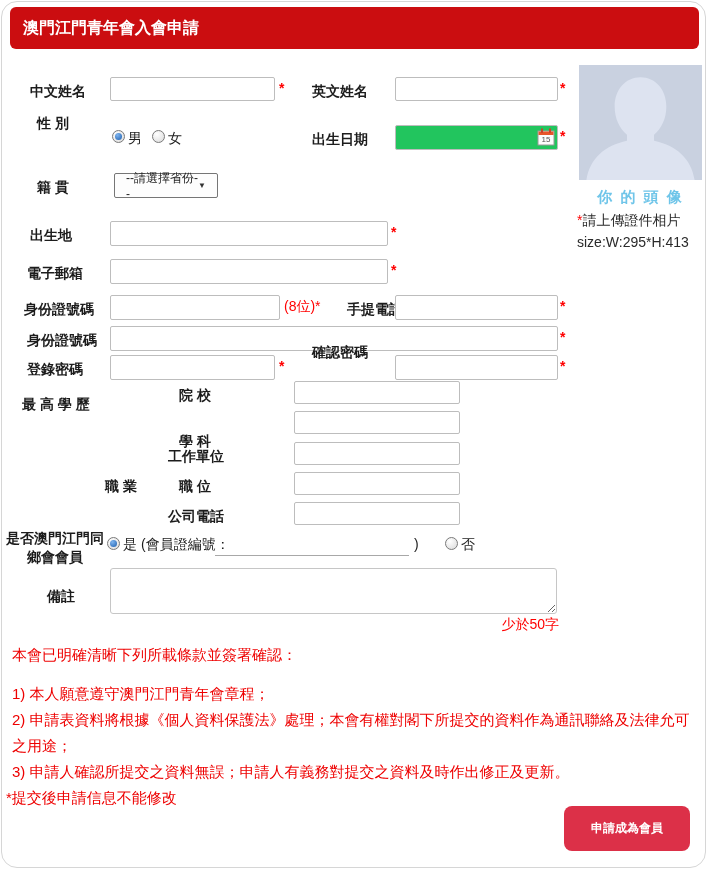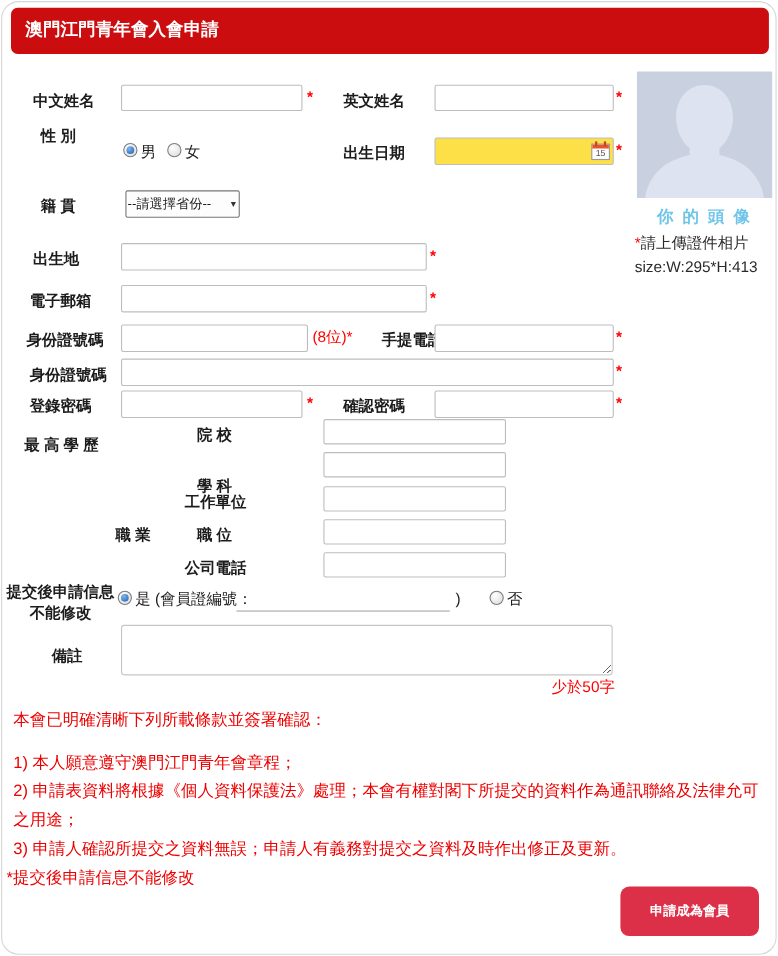--- a/index.html
+++ b/index.html
@@ -22,25 +22,25 @@
   .hint-red { position:absolute; color:#ff0000; font-size:14px; white-space:nowrap; }
   .radio { position:absolute; width:13px; height:13px; border-radius:50%;
     border:1px solid #7a7a7a; background:radial-gradient(circle at 35% 30%, #ffffff, #d9d9d9); cursor:pointer; }
   .radio.checked::after { content:""; position:absolute; left:2px; top:2px; width:7px; height:7px;
     border-radius:50%; background:radial-gradient(circle at 35% 30%, #7db4ef, #1f5fae); }
   .radio-txt { position:absolute; font-size:14px; color:#1c1c1c; white-space:nowrap; }
   .select {
     position:absolute; left:112px; top:171px; width:104px; height:25px;
     border:1px solid #767676; border-radius:2px; background:#fdfdfd;
     display:flex; align-items:center; justify-content:space-between;
-    font-size:12px; color:#1c1c1c; padding:0 1px; cursor:pointer;
+    font-size:12px; color:#1c1c1c; padding:0 11px; cursor:pointer;
   }
   .select .arrow { font-size:8px; color:#333; }
   .date-wrap { position:absolute; left:393px; top:123px; width:163px; height:25px;
-    border:1px solid #bdbdbd; border-radius:2px; background:#fde047; }
+    border:1px solid #bdbdbd; border-radius:2px; background:#22c55e; }
   .cal-btn { position:absolute; right:1px; top:1px; width:21px; height:21px;
     border:none; background:transparent; cursor:pointer; padding:0; }
   .underline-inp { position:absolute; left:213px; top:533px; width:194px; height:21px;
     border:none; border-bottom:1px solid #a8a8a8; background:transparent; font-size:13px; }
   textarea.remarks {
     position:absolute; left:108px; top:566px; width:447px; height:46px;
     border:1px solid #c6c6c6; border-radius:3px; resize:both; overflow:auto;
     font-family:"Liberation Sans", sans-serif; font-size:13px; padding:3px 5px;
   }
   .limit-note { position:absolute; left:108px; top:614px; width:449px;
@@ -121,39 +121,39 @@
   <input class="inp" style="left: 393px; top: 293px; width: 163px; height: 25px;">
   <span class="star" style="left:558px; top:296px;">*</span>
 
   <span class="lbl" style="left:25px; top:330px;">身份證號碼</span>
   <input class="inp" style="left: 108px; top: 324px; width: 448px; height: 25px;">
   <span class="star" style="left:558px; top:327px;">*</span>
 
   <span class="lbl" style="left:25px; top:359px;">登錄密碼</span>
   <input class="inp" type="password" style="left: 108px; top: 353px; width: 165px; height: 25px;">
   <span class="star" style="left:277px; top:356px;">*</span>
-  <span class="lbl" style="left:310px; top:359px;">確認密碼</span>
+  <span class="lbl" style="left:310px; top:342px;">確認密碼</span>
   <input class="inp" type="password" style="left: 393px; top: 353px; width: 163px; height: 25px;">
   <span class="star" style="left:558px; top:356px;">*</span>
 
   <span class="lbl" style="left:20px; top:394px;">最 高 學 歷</span>
   <span class="lbl" style="left:177px; top:385px;">院 校</span>
   <input class="inp" style="left: 292px; top: 379px; width: 166px; height: 23px;">
   <span class="lbl" style="left:177px; top:431px;">學 科</span>
   <input class="inp" style="left: 292px; top: 409px; width: 166px; height: 23px;">
 
   <span class="lbl" style="left:166px; top:446px;">工作單位</span>
   <input class="inp" style="left: 292px; top: 440px; width: 166px; height: 23px;">
   <span class="lbl" style="left:103px; top:476px;">職 業</span>
   <span class="lbl" style="left:177px; top:476px;">職 位</span>
   <input class="inp" style="left: 292px; top: 470px; width: 166px; height: 23px;">
   <span class="lbl" style="left:166px; top:506px;">公司電話</span>
   <input class="inp" style="left: 292px; top: 500px; width: 166px; height: 23px;">
 
-  <span class="member-lbl">提交後申請信息不能修改</span>
+  <span class="member-lbl">是否澳門江門同鄉會會員</span>
   <span class="radio checked" style="left:105px; top:535px;"></span>
   <span class="radio-txt" style="left:121px; top:534px;">是</span>
   <span class="paren" style="left:139px; top:534px;">(會員證編號：</span>
   <input class="underline-inp" style="">
   <span class="paren" style="left:412px; top:534px;">)</span>
   <span class="radio" style="left:443px; top:535px;"></span>
   <span class="radio-txt" style="left:459px; top:534px;">否</span>
 
   <span class="lbl" style="left:45px; top:586px;">備註</span>
   <textarea class="remarks" style=""></textarea>

